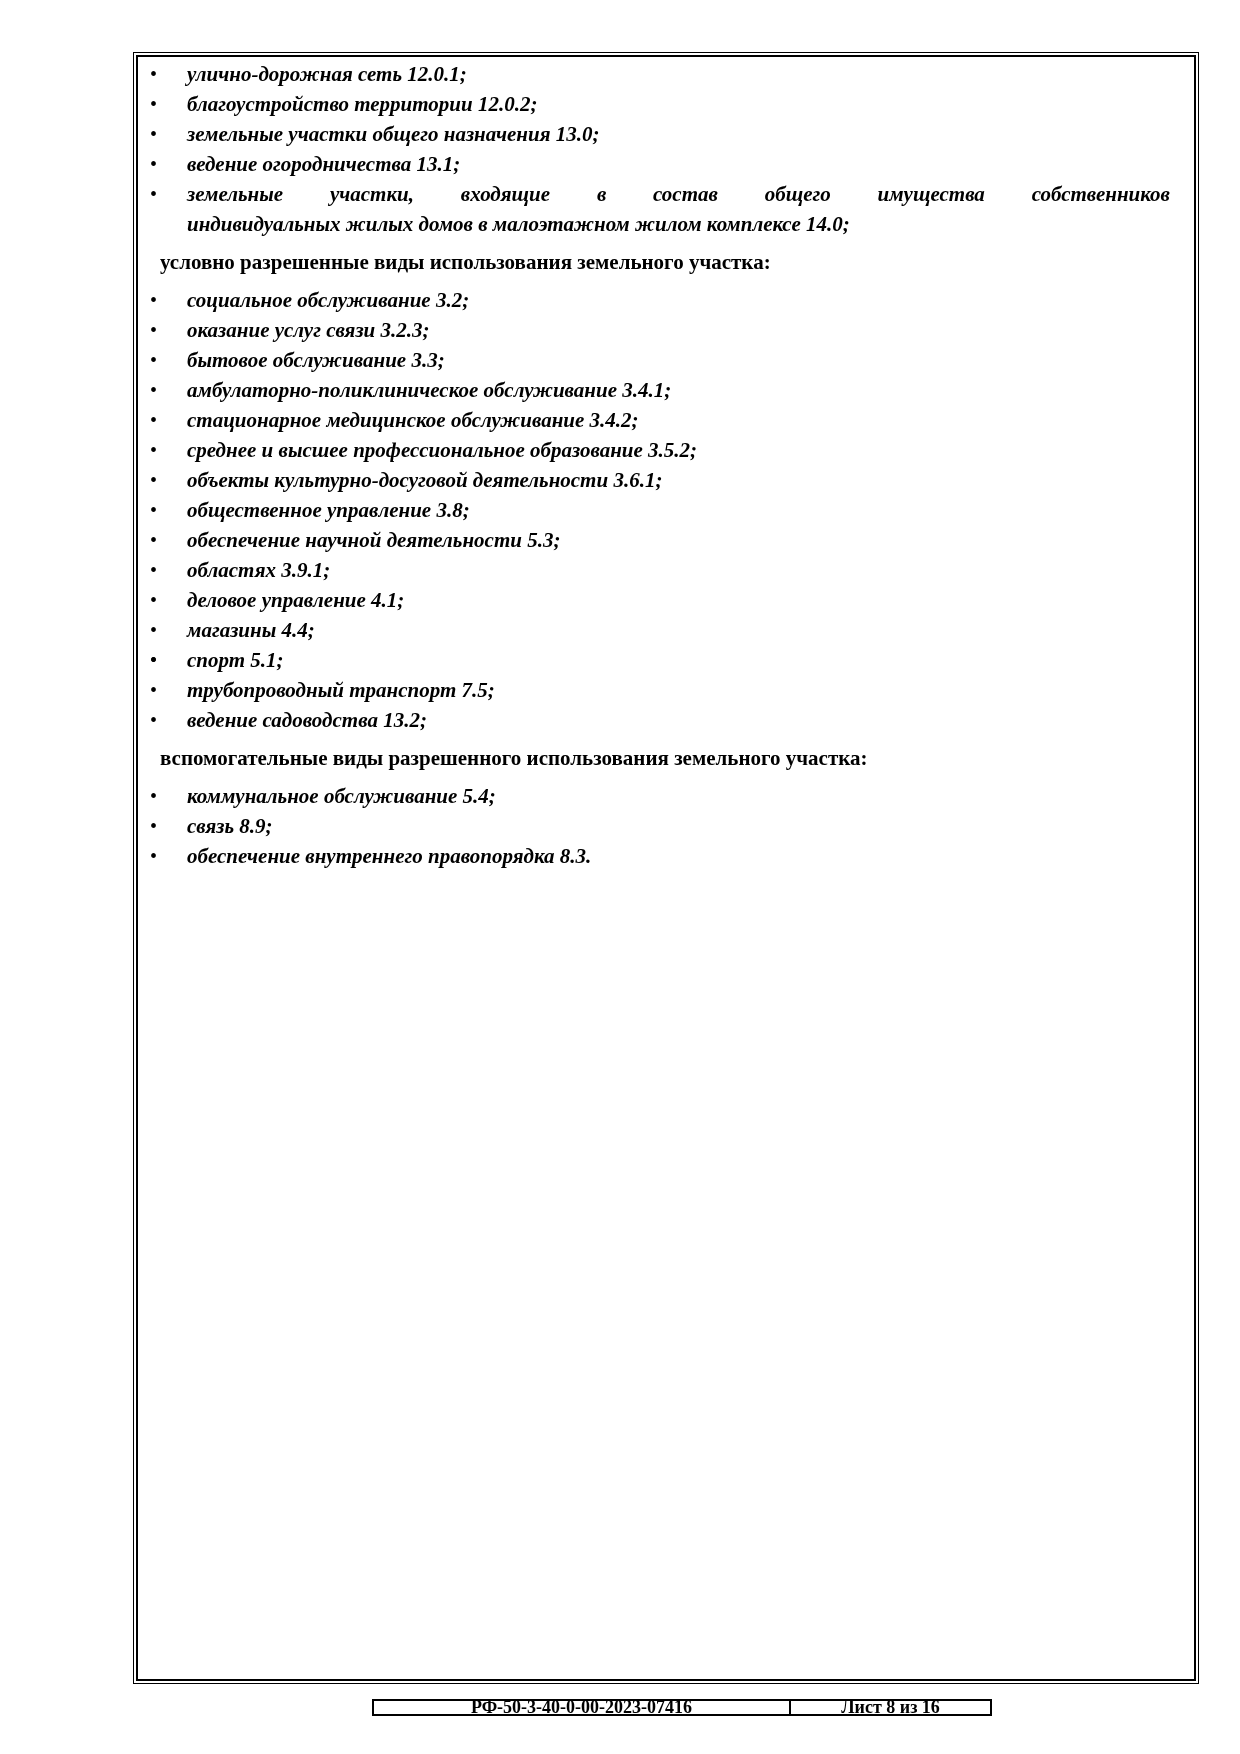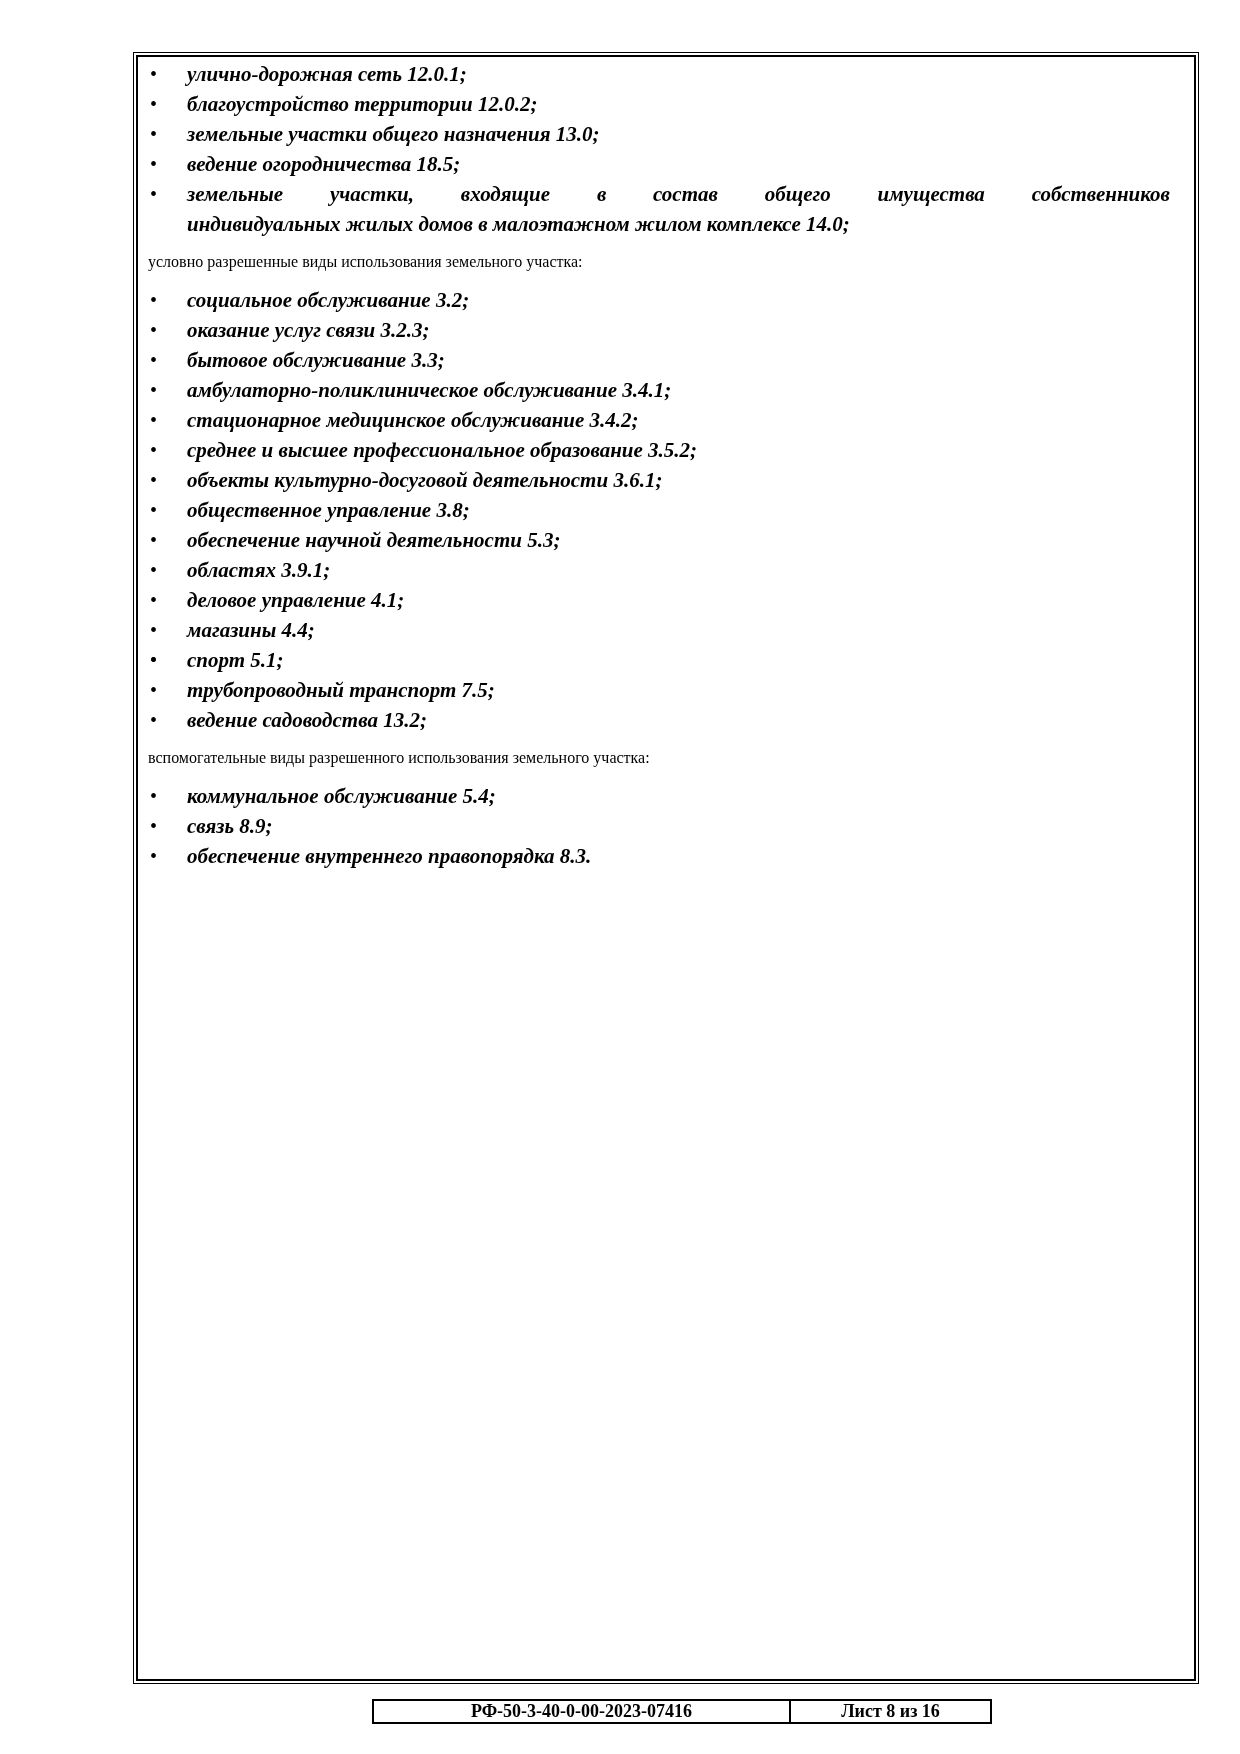--- a/index.html
+++ b/index.html
@@ -43,30 +43,30 @@
     left: 2px; top: 0;
     font-style: normal;
     font-weight: normal;
     font-size: 20px;
   }
   .jline {
     text-align: justify;
     text-align-last: justify;
   }
   .section-header {
-    font-size: 16px;
+    font-size: 21px;
     line-height: 30px;
-    font-weight: normal;
+    font-weight: bold;
     font-style: normal;
-    margin: 8px 0;
+    margin: 8px 12px;
   }
   .footer-table {
     position: absolute;
     left: 372px; top: 1699px;
-    width: 620px; height: 25px;
+    width: 620px; height: 17px;
     border: 2px solid #000;
     box-sizing: border-box;
     display: flex;
     font-weight: bold;
     font-size: 18px;
   }
   .footer-table .cell {
     display: flex;
     align-items: center;
     justify-content: center;
@@ -90,21 +90,21 @@
       <li>
         <span class="bullet">•</span>
         <span>благоустройство территории 12.0.2;</span>
       </li>
       <li>
         <span class="bullet">•</span>
         <span>земельные участки общего назначения 13.0;</span>
       </li>
       <li>
         <span class="bullet">•</span>
-        <span>ведение огородничества 18.5;</span>
+        <span>ведение огородничества 13.1;</span>
       </li>
       <li>
         <span class="bullet">•</span>
         <div class="jline">земельные участки, входящие в состав общего имущества собственников</div>
         <div>индивидуальных жилых домов в малоэтажном жилом комплексе 14.0;</div>
       </li>
     </ul>
 
     <div class="section-header">условно разрешенные виды использования земельного участка:</div>
 

